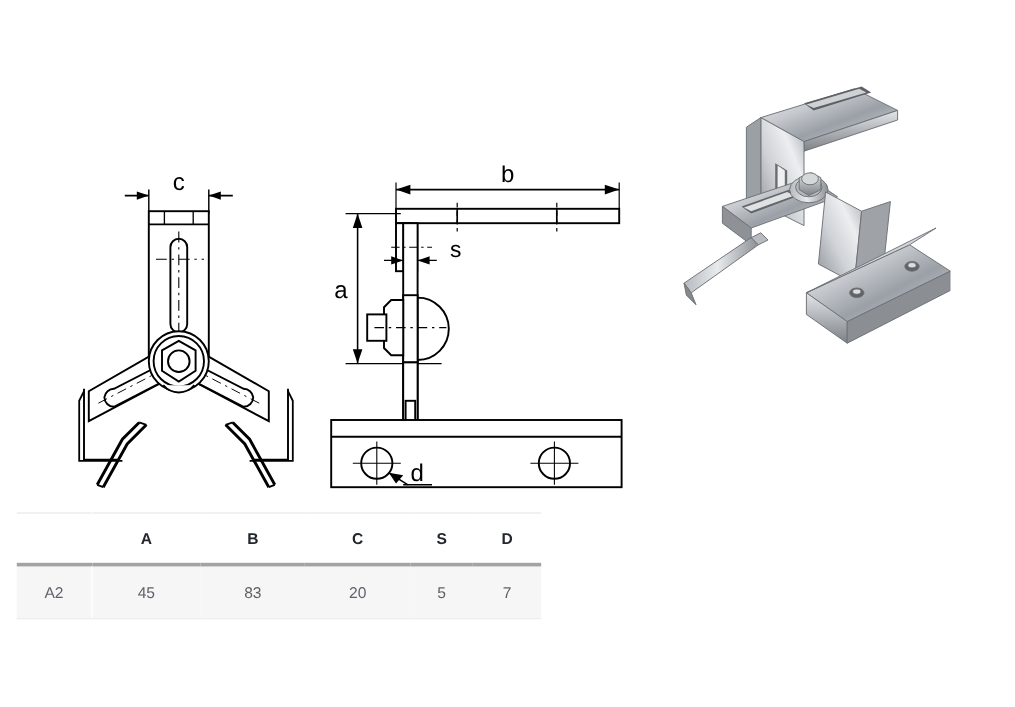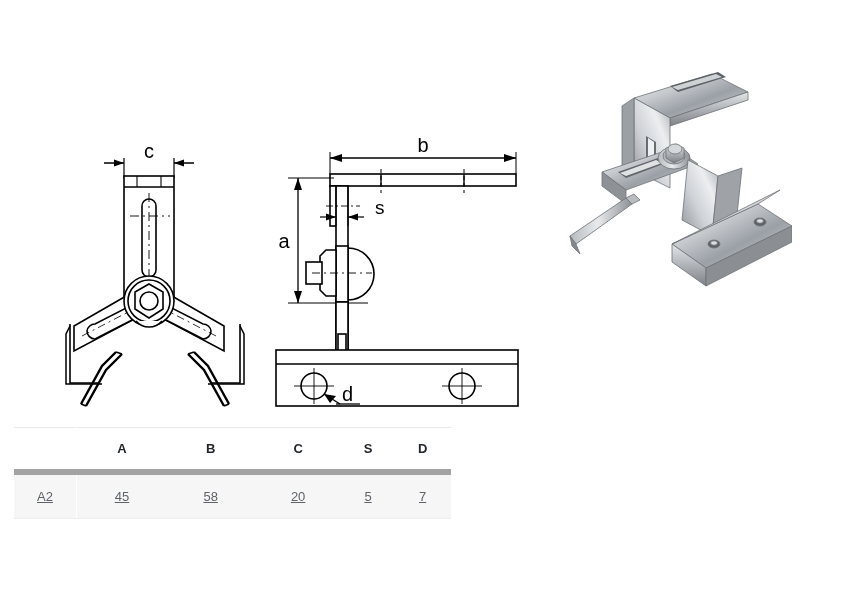--- a/index.html
+++ b/index.html
@@ -63,23 +63,22 @@
     width: 62px;
     background: #ffffff;
     border-right: 1px solid #ffffff;
   }
   #spec-table tbody td {
     padding: 14px 0 14px 0;
     text-align: center;
     color: #5f6368;
     font-size: 13px;
     background: #f6f6f7;
-    border-top: 6px solid #a3a3a3;
+    border-top: 3px solid #a3a3a3;
     border-bottom: 1px solid #ededed;
-    text-decoration: underline;
   }
   #spec-table tbody td.row-label {
     width: 62px;
     color: #5f6368;
     border-right: 1px solid #ffffff;
     background: #f6f6f7;
   }
 </style>
 </head>
 <body>
@@ -311,21 +310,21 @@
         <th>B</th>
         <th>C</th>
         <th>S</th>
         <th>D</th>
       </tr>
     </thead>
     <tbody>
       <tr>
         <td class="row-label">A2</td>
         <td>45</td>
-        <td>58</td>
+        <td>83</td>
         <td>20</td>
         <td>5</td>
         <td>7</td>
       </tr>
     </tbody>
   </table>
 
 </div>
 
 </body></html>

